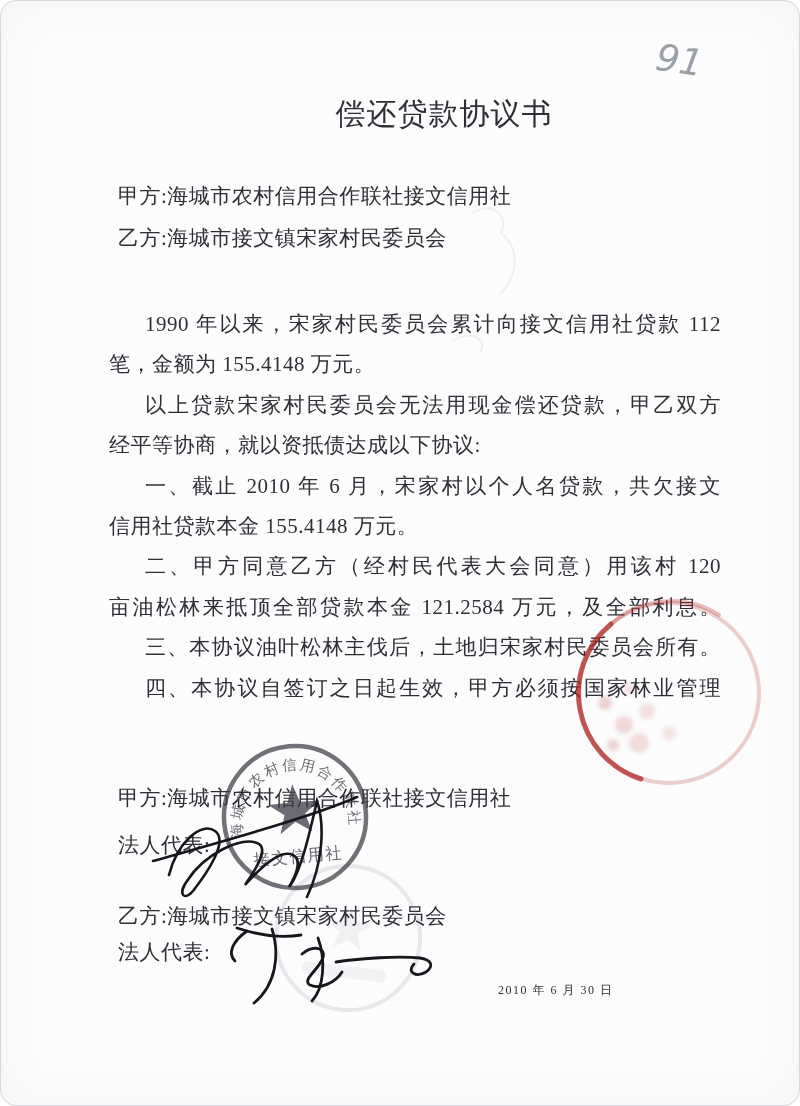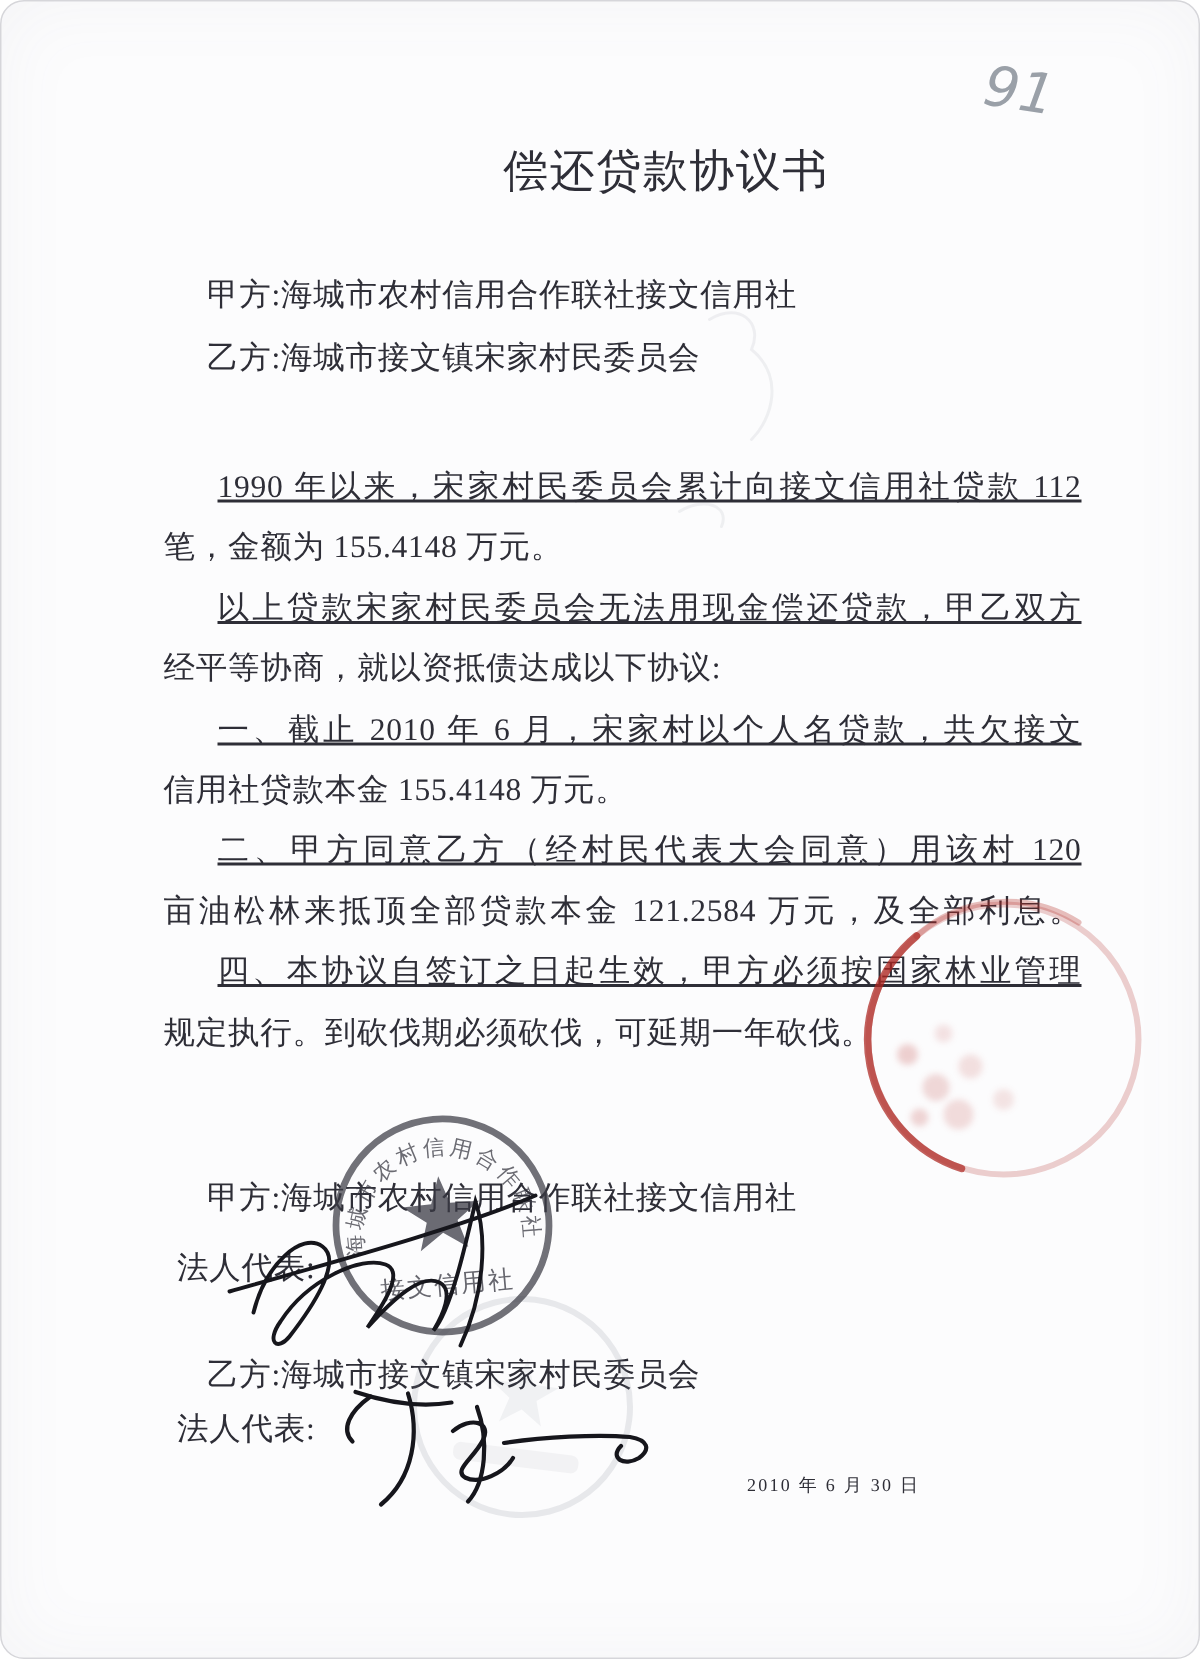--- a/index.html
+++ b/index.html
@@ -35,30 +35,30 @@
     letter-spacing: 1px;
     margin-left: 44px;
   }
   .intro {
     position: absolute;
     top: 180px; left: 117px;
     font-size: 21px;
     letter-spacing: 0.5px;
   }
   .intro .iline { height: 42px; line-height: 30px; }
-  .label { display: inline-block; margin-left: 20px; }
+  .label { display: inline-block; }
   .pname { display: inline-block; }
   .body-text {
     position: absolute;
     top: 308px; left: 108px; width: 612px;
     font-size: 21px;
     letter-spacing: 0.5px;
   }
   .bl { height: 40.4px; line-height: 31px; }
-  .ind { text-indent: 36px; text-decoration: underline; }
+  .ind { text-indent: 36px; }
   .fill { text-align: justify; text-align-last: justify; }
   .sigline { position: absolute; left: 117px; font-size: 21px; letter-spacing: 0.5px; }
   .sig-a   { top: 783px; }
   .rep-a   { top: 830px; }
   .sig-b   { top: 901px; }
   .rep-b   { top: 937px; }
   .dateline {
     position: absolute;
     top: 981px; left: 497px;
     font-size: 12px;
@@ -109,22 +109,22 @@
 
   <div class="body-text">
     <div class="bl ind fill">1990 年以来，宋家村民委员会累计向接文信用社贷款 112</div>
     <div class="bl">笔，金额为 155.4148 万元。</div>
     <div class="bl ind fill">以上贷款宋家村民委员会无法用现金偿还贷款，甲乙双方</div>
     <div class="bl">经平等协商，就以资抵债达成以下协议:</div>
     <div class="bl ind fill">一、截止 2010 年 6 月，宋家村以个人名贷款，共欠接文</div>
     <div class="bl">信用社贷款本金 155.4148 万元。</div>
     <div class="bl ind fill">二、甲方同意乙方（经村民代表大会同意）用该村 120</div>
     <div class="bl fill">亩油松林来抵顶全部贷款本金 121.2584 万元，及全部利息。</div>
+    <div class="bl ind fill">三、本协议油叶松林主伐后，土地归宋家村民委员会所有。</div>
     <div class="bl ind fill">四、本协议自签订之日起生效，甲方必须按国家林业管理</div>
-    <div class="bl">规定执行。到砍伐期必须砍伐，可延期一年砍伐。</div>
   </div>
 
   <div class="sigline sig-a">
     <span class="label">甲方:</span><span class="pname">海城市农村信用合作联社接文信用社</span>
   </div>
   <div class="sigline rep-a">法人代表:</div>
   <div class="sigline sig-b">
     <span class="label">乙方:</span><span class="pname">海城市接文镇宋家村民委员会</span>
   </div>
   <div class="sigline rep-b">法人代表:</div>

